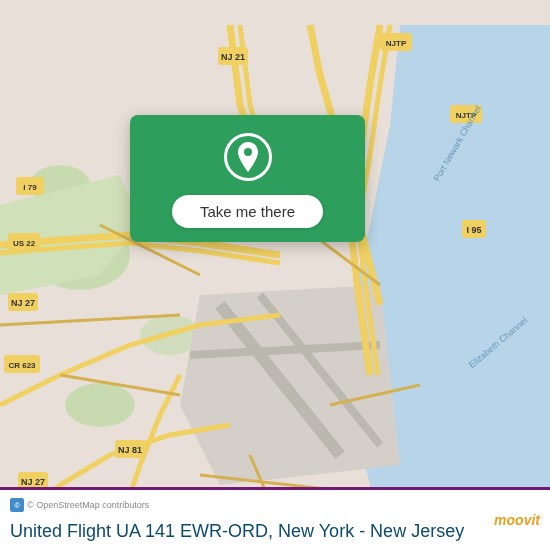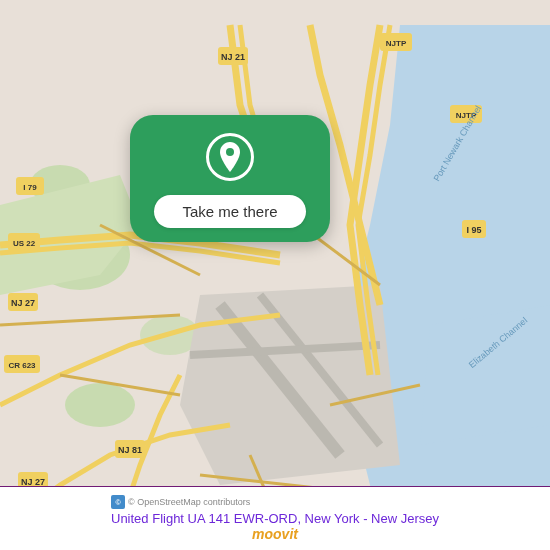--- a/index.html
+++ b/index.html
@@ -25,23 +25,23 @@
       position: absolute;
       top: 0; left: 0;
       width: 100%; height: 100%;
     }
 
     
     #overlay-panel {
       position: absolute;
       top: 115px;
       left: 130px;
-      width: 200px;
+      width: 235px;
       background: #2d9e5c;
-      border-radius: 23px;
+      border-radius: 8px;
       display: flex;
       flex-direction: column;
       align-items: center;
       padding: 18px 16px 14px 16px;
       box-shadow: 0 4px 16px rgba(0,0,0,0.25);
     }
 
     #location-icon-wrap {
       width: 48px;
       height: 48px;
@@ -69,25 +69,24 @@
     }
 
     
     #bottom-bar {
       position: absolute;
       bottom: 0;
       left: 0;
       width: 100%;
       background: white;
       padding: 8px 10px 8px 10px;
-      border-top: 1px solid #701a75;
+      border-top: 3px solid #701a75;
       display: flex;
       align-items: center;
       justify-content: space-between;
-      flex-direction: column;
     }
 
     #bottom-bar-left {
       display: flex;
       flex-direction: column;
     }
 
     #osm-credit {
       font-size: 9px;
       color: #888;
@@ -104,23 +103,24 @@
       background: #428bca;
       display: inline-flex;
       align-items: center;
       justify-content: center;
       color: white;
       font-size: 7px;
       font-weight: bold;
     }
 
     #flight-info {
-      font-size: 13px;
-      color: #6d28d9;
+      font-size: 18px;
+      color: #0c4a6e;
       font-weight: 500;
+      margin-top: 7px;
     }
 
     #moovit-logo {
       display: flex;
       align-items: center;
       gap: 3px;
     }
 
     #moovit-text {
       font-size: 14px;

